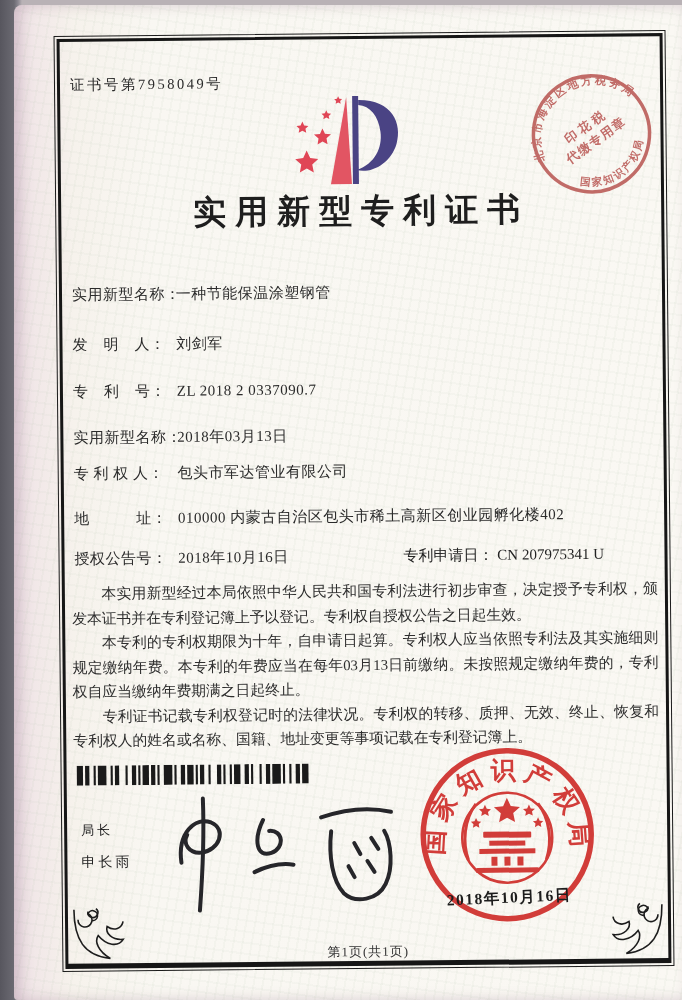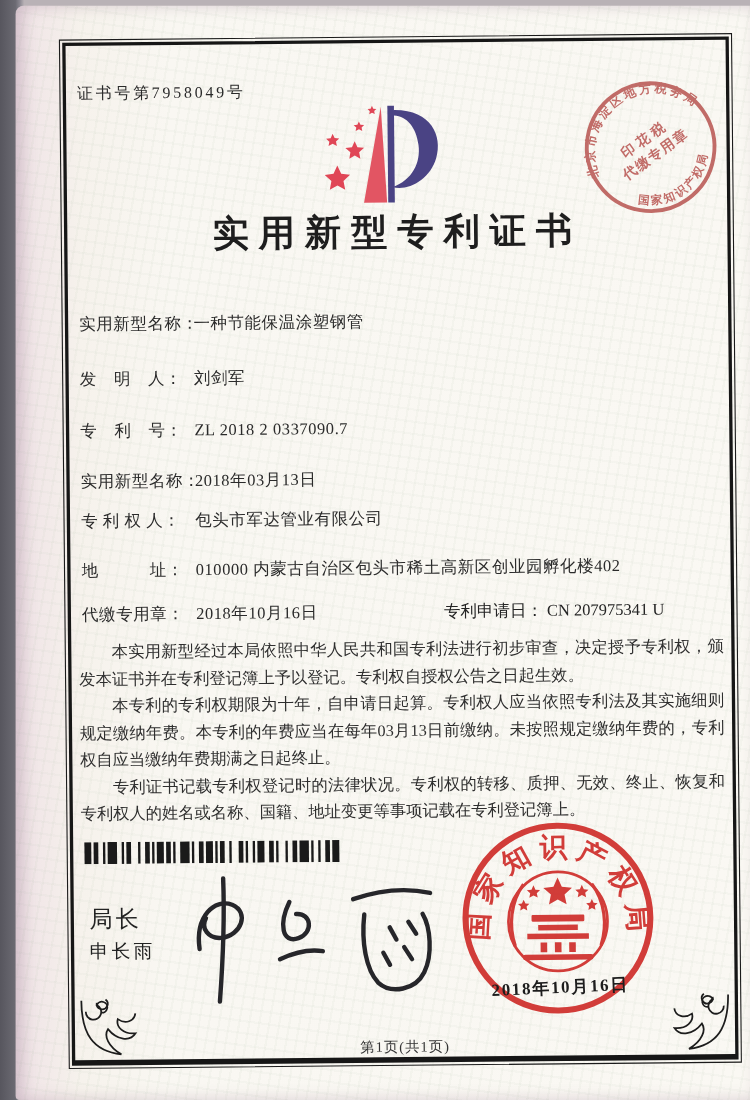--- a/index.html
+++ b/index.html
@@ -37,22 +37,22 @@
   .row0{top:250px}.row1{top:300px}.row2{top:347px}.row3{top:393px}
   .row4{top:429px}.row5{top:474px}.row6{top:514px}
   .grant-no{position:absolute;left:345px;top:514px;font-size:15px;white-space:nowrap;}
 
   .body-text{position:absolute;left:13px;top:546px;width:586px;font-size:14.8px;
     line-height:24.5px;text-align:justify;color:#2e2e2e;}
   .body-text p{margin:0;text-indent:2em;}
 
   .barcode{position:absolute;left:16px;top:730px;}
 
-  .director{position:absolute;left:20px;top:786px;font-size:21px;letter-spacing:3px;color:#222;}
-  .director-name{position:absolute;left:20px;top:818px;font-size:17px;letter-spacing:3px;color:#222;}
+  .director{position:absolute;left:20px;top:786px;font-size:13px;letter-spacing:3px;color:#222;}
+  .director-name{position:absolute;left:20px;top:818px;font-size:14px;letter-spacing:3px;color:#222;}
   .signature{position:absolute;left:90px;top:748px;}
 
   .main-seal{position:absolute;left:351px;top:708px;opacity:0.93;}
   .seal-date{position:absolute;left:385px;top:856px;font-size:15.5px;font-weight:700;
     letter-spacing:1.5px;color:#1d1d1d;transform:rotate(-2deg);}
 
   .tax-seal{position:absolute;left:462px;top:28px;opacity:0.85;}
 
   .page-footer{position:absolute;left:0;top:910px;width:100%;text-align:center;
     font-size:13px;letter-spacing:1px;color:#333;}
@@ -116,21 +116,21 @@
       </div>
       <div class="field-row row4">
         <span class="field-label">专 利 权 人：</span>
         <span class="field-value">包头市军达管业有限公司</span>
       </div>
       <div class="field-row row5">
         <span class="field-label">地　　　址：</span>
         <span class="field-value">010000 内蒙古自治区包头市稀土高新区创业园孵化楼402</span>
       </div>
       <div class="field-row row6">
-        <span class="field-label">代缴专用章：</span>
+        <span class="field-label">授权公告号：</span>
         <span class="field-value">2018年10月16日</span>
       </div>
       <div class="grant-no">
         <span>专利申请日：</span>
         <span>CN 207975341 U</span>
       </div>
 
       <div class="body-text">
         <p>本实用新型经过本局依照中华人民共和国专利法进行初步审查，决定授予专利权，颁发本证书并在专利登记簿上予以登记。专利权自授权公告之日起生效。</p>
         <p>本专利的专利权期限为十年，自申请日起算。专利权人应当依照专利法及其实施细则规定缴纳年费。本专利的年费应当在每年03月13日前缴纳。未按照规定缴纳年费的，专利权自应当缴纳年费期满之日起终止。</p>

